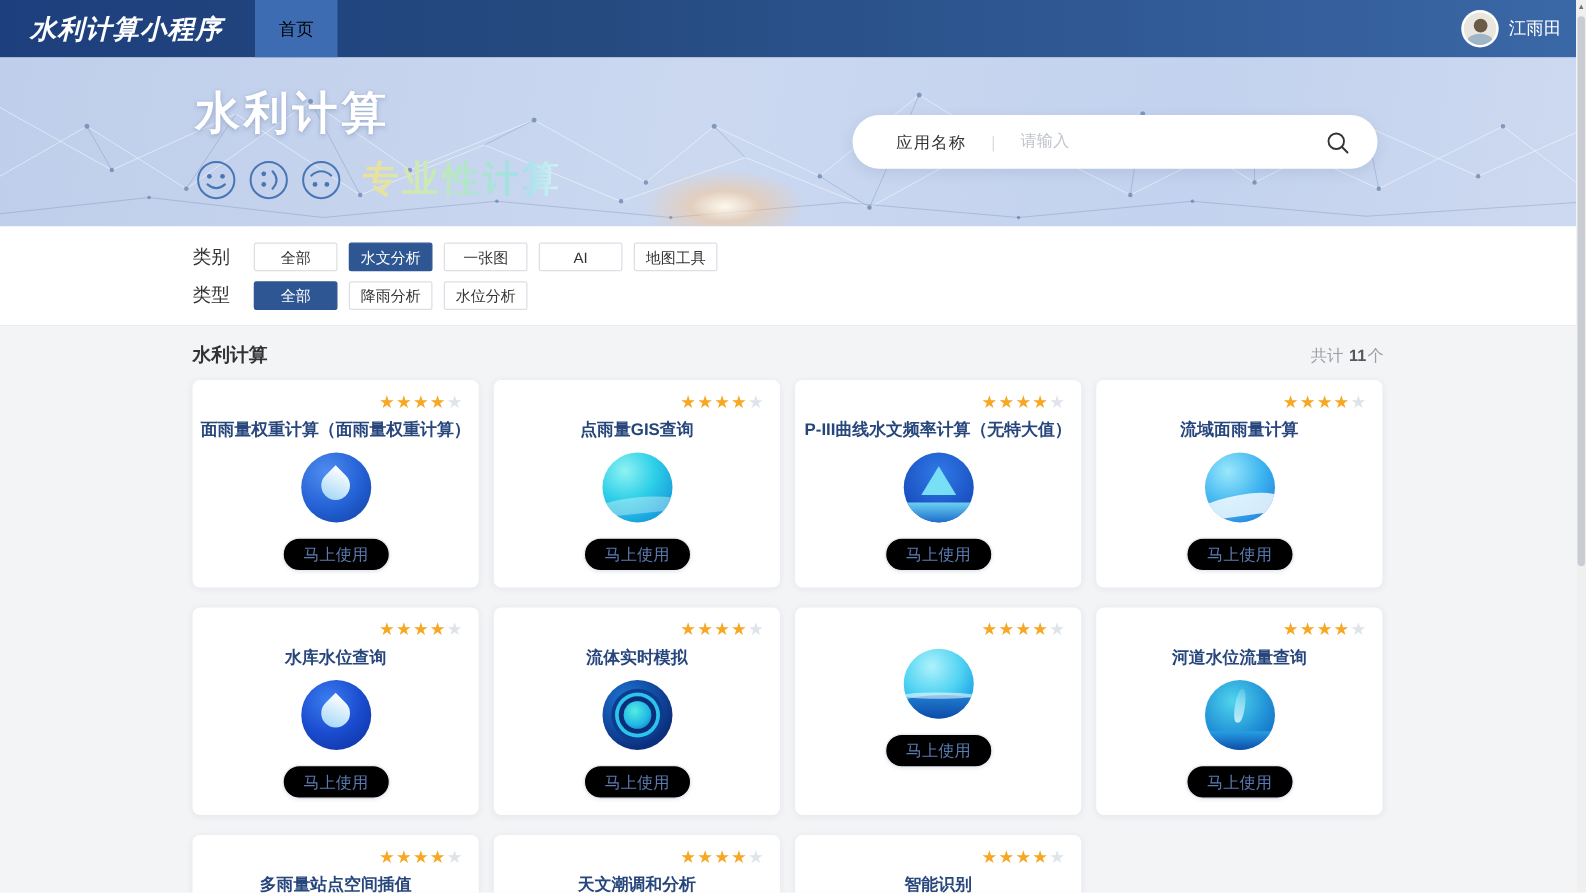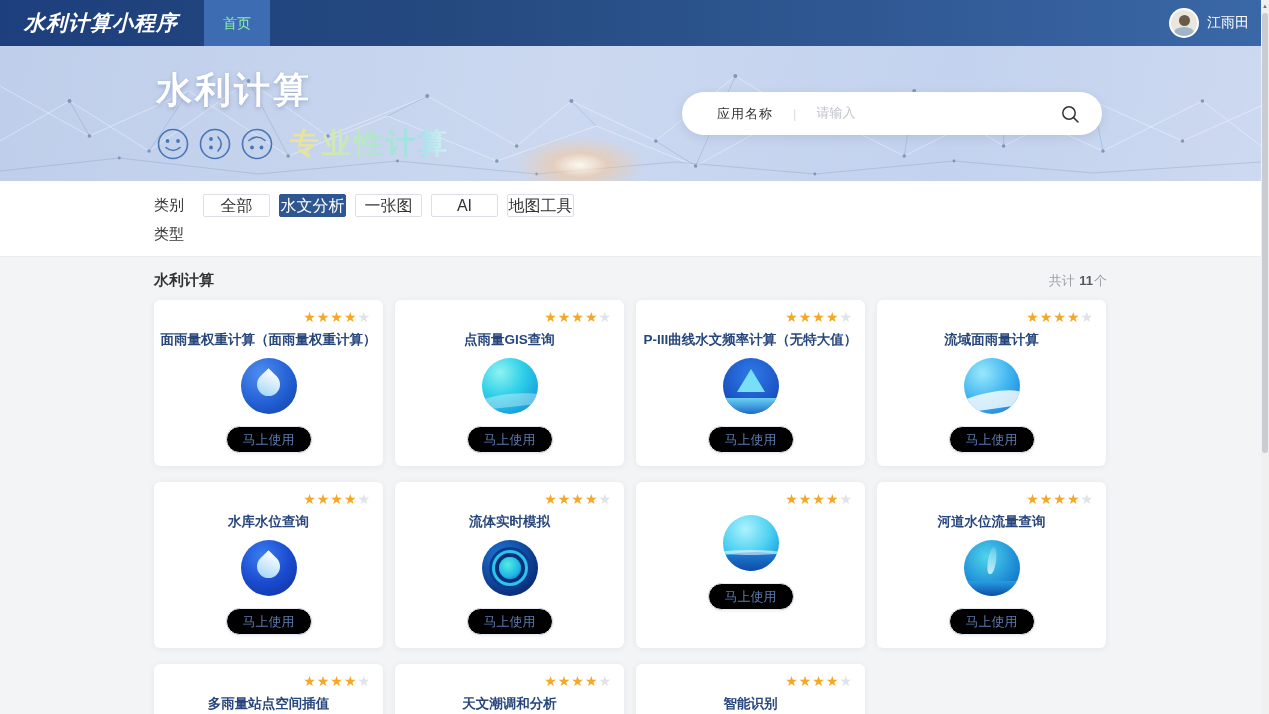--- a/index.html
+++ b/index.html
@@ -6,21 +6,21 @@
   html,body { width:1269px; height:714px; overflow:hidden; background:#fff;
     font-family:"Liberation Sans","DejaVu Sans",sans-serif; }
   .page { position:absolute; left:0; top:0; width:1261px; height:714px; overflow:hidden; }
 
   
   .navbar { display:flex; align-items:center; height:46px;
     background:linear-gradient(90deg,#1d3f7d 0%,#24497f 35%,#3a67a6 100%); }
   .logo { font-size:21px; font-weight:800; font-style:italic; color:#fff;
     margin-left:24px; letter-spacing:1px; white-space:nowrap; }
   .nav-tab { margin-left:26px; height:46px; line-height:46px; padding:0 19px;
-    background:#3e6cb2; color:#86efac; font-size:14px; cursor:pointer; }
+    background:#3e6cb2; color:#000000; font-size:14px; cursor:pointer; }
   .nav-user { margin-left:auto; margin-right:12px; display:flex; align-items:center;
     gap:8px; color:#fff; font-size:14px; }
   .avatar { width:30px; height:30px; border-radius:50%; background:#e9e6e0;
     border:2px solid rgba(255,255,255,.95); position:relative; overflow:hidden; }
   .avatar::before { content:""; position:absolute; left:50%; top:5px; width:11px; height:11px;
     margin-left:-5.5px; border-radius:50%; background:#6b5a48; }
   .avatar::after { content:""; position:absolute; left:50%; bottom:-2px; width:20px; height:11px;
     margin-left:-10px; border-radius:50% 50% 0 0; background:#9fb6c8; }
 
   
@@ -48,21 +48,21 @@
   .search-input::placeholder { color:#c0c4cc; }
   .search-icon { margin-right:22px; display:flex; cursor:pointer; }
 
   
   .filter-panel { background:#fff; padding:13px 0 12px; border-bottom:1px solid #ececef; }
   .filter-inner { width:953px; margin:0 auto; }
   .filter-row { display:flex; align-items:center; }
   .filter-row + .filter-row { margin-top:8px; }
   .filter-label { width:30px; font-size:15px; color:#333; margin-right:19px; }
   .filter-btn { width:67px; height:23px; margin-right:9px; background:#fff;
-    border:1px solid #dcdfe6; border-radius:2px; font-size:16px; color:#333;
+    border:1px solid #dcdfe6; border-radius:2px; font-size:12px; color:#333;
     cursor:pointer; font-family:inherit; line-height:1;text-align:center; }
   .filter-btn.selected { background:#2e5693; border-color:#2e5693; color:#fff; }
 
   
   .content { background:#f3f4f6; min-height:467px; padding-top:1px; }
   .section-head { width:953px; margin:13px auto 10px; display:flex;
     justify-content:space-between; align-items:center; }
   .section-title { font-size:15px; font-weight:700; color:#333; }
   .section-count { font-size:13px; color:#9a9da3; }
   .section-count .num { color:#55585e; font-weight:600; margin:0 1px; }
@@ -221,20 +221,21 @@
 
   <section class="filter-panel">
     <div class="filter-inner" id="filter-panel-inner">
   <div class="filter-row">
     <span class="filter-label">类别</span>
     <div class="filter-options"><button class="filter-btn">全部</button><button class="filter-btn selected">水文分析</button><button class="filter-btn">一张图</button><button class="filter-btn">AI</button><button class="filter-btn">地图工具</button></div>
   </div>
 
   <div class="filter-row">
     <span class="filter-label">类型</span>
+    <div class="filter-options"><button class="filter-btn selected">全部</button><button class="filter-btn">降雨分析</button><button class="filter-btn">水位分析</button></div>
   </div>
 </div>
   </section>
 
   <main class="content">
     <div class="section-head">
       <span class="section-title">水利计算</span>
       <span class="section-count"><span>共计</span> <span class="num">11</span><span>个</span></span>
     </div>
     <div id="card-grid">

